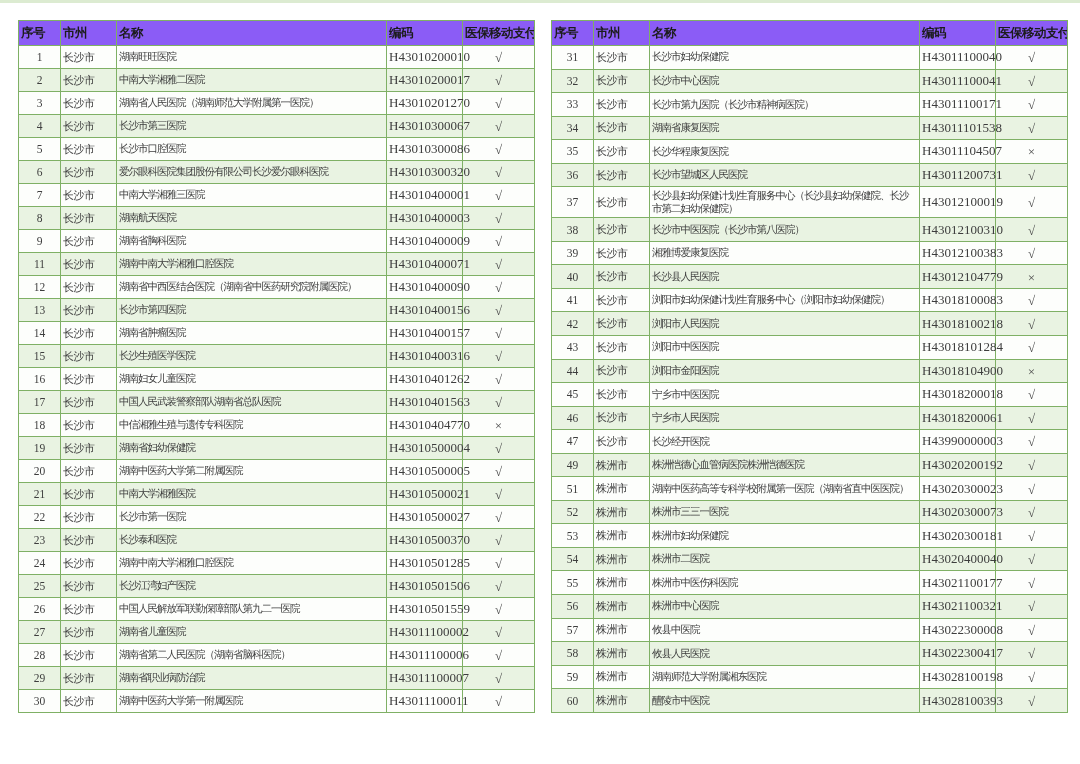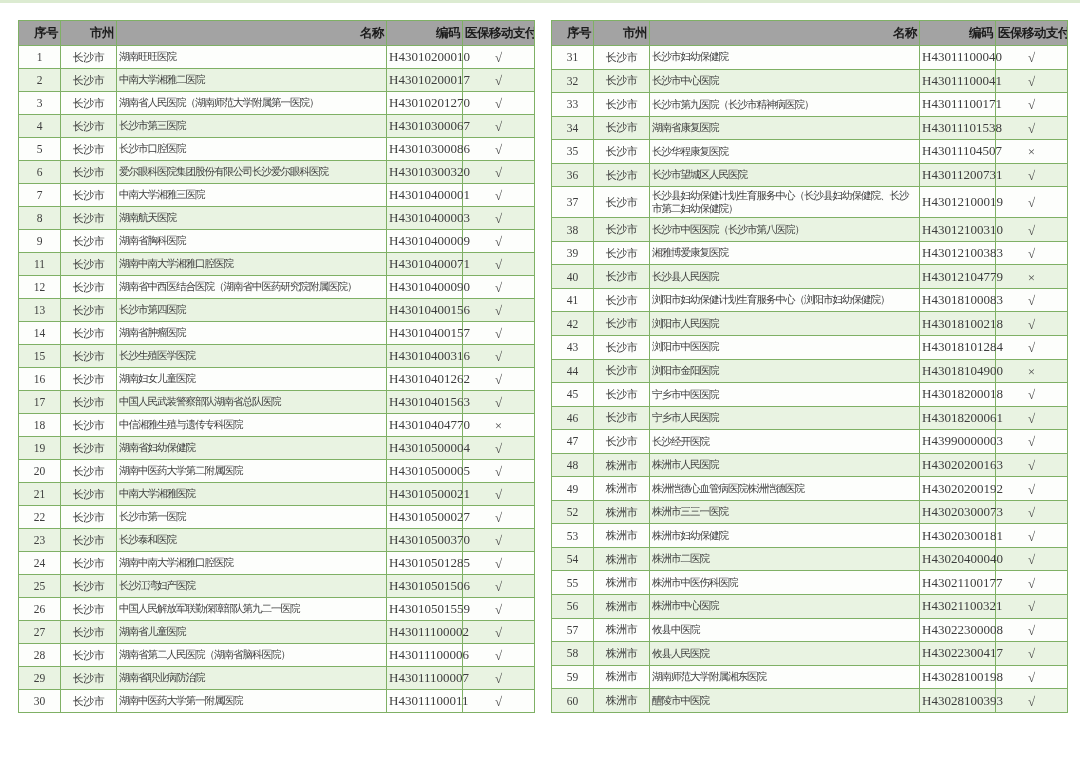--- a/index.html
+++ b/index.html
@@ -18,29 +18,29 @@
     border-collapse:collapse;table-layout:fixed;width:516px;
     background:#fdfefc;
   }
   table.hosp th, table.hosp td{
     border:1px solid #7fb065;
     color:#3d3d3d;
     vertical-align:middle;
     box-sizing:border-box;
   }
   table.hosp th{
-    background:#a3a3a3;color:#1c1c1c;font-weight:bold;
+    background:#8b5cf6;color:#1c1c1c;font-weight:bold;
     font-size:12.5px;height:25px;letter-spacing:-0.5px;
-    white-space:nowrap;overflow:hidden;text-align:right;padding:0 2px;
+    white-space:nowrap;overflow:hidden;text-align:left;padding:0 2px;
   }
   table.hosp td{height:23px;padding:1px 2px;}
   table.hosp tbody tr:nth-child(even) td{background:#e9f3e2;}
   table.hosp tbody tr:nth-child(odd) td{background:#fdfefc;}
   td.c-seq{text-align:center;font-size:11.5px;}
-  td.c-city{text-align:center;font-size:11px;letter-spacing:-0.5px;font-family:Liberation Mono, monospace;}
+  td.c-city{font-size:11px;letter-spacing:-0.5px;font-family:Liberation Mono, monospace;}
   td.c-name{
     text-align:left;font-size:10.5px;letter-spacing:-1px;
     padding-left:7px;padding-right:2px;line-height:1.3;
     word-break:break-all;
     margin-top:23px;
   }
   td.c-code{
     text-align:center;font-size:13px;color:#2f2f2f;letter-spacing:0;
   }
   td.c-pay{text-align:center;}
@@ -407,31 +407,31 @@
           <td class="c-pay"><span class="pay-glyph">√</span></td>
         </tr>
         <tr>
           <td class="c-seq">47</td>
           <td class="c-city">长沙市</td>
           <td class="c-name">长沙经开医院</td>
           <td class="c-code">H43990000003</td>
           <td class="c-pay"><span class="pay-glyph">√</span></td>
         </tr>
         <tr>
-          <td class="c-seq">48</td>
-          <td class="c-city">株洲市</td>
-          <td class="c-name">株洲市人民医院</td>
-          <td class="c-code">H43020200163</td>
-          <td class="c-pay"><span class="pay-glyph">√</span></td>
-        </tr>
-        <tr>
           <td class="c-seq">49</td>
           <td class="c-city">株洲市</td>
           <td class="c-name">株洲恺德心血管病医院株洲恺德医院</td>
           <td class="c-code">H43020200192</td>
+          <td class="c-pay"><span class="pay-glyph">√</span></td>
+        </tr>
+        <tr>
+          <td class="c-seq">51</td>
+          <td class="c-city">株洲市</td>
+          <td class="c-name">湖南中医药高等专科学校附属第一医院（湖南省直中医医院）</td>
+          <td class="c-code">H43020300023</td>
           <td class="c-pay"><span class="pay-glyph">√</span></td>
         </tr>
         <tr>
           <td class="c-seq">52</td>
           <td class="c-city">株洲市</td>
           <td class="c-name">株洲市三三一医院</td>
           <td class="c-code">H43020300073</td>
           <td class="c-pay"><span class="pay-glyph">√</span></td>
         </tr>
         <tr>

